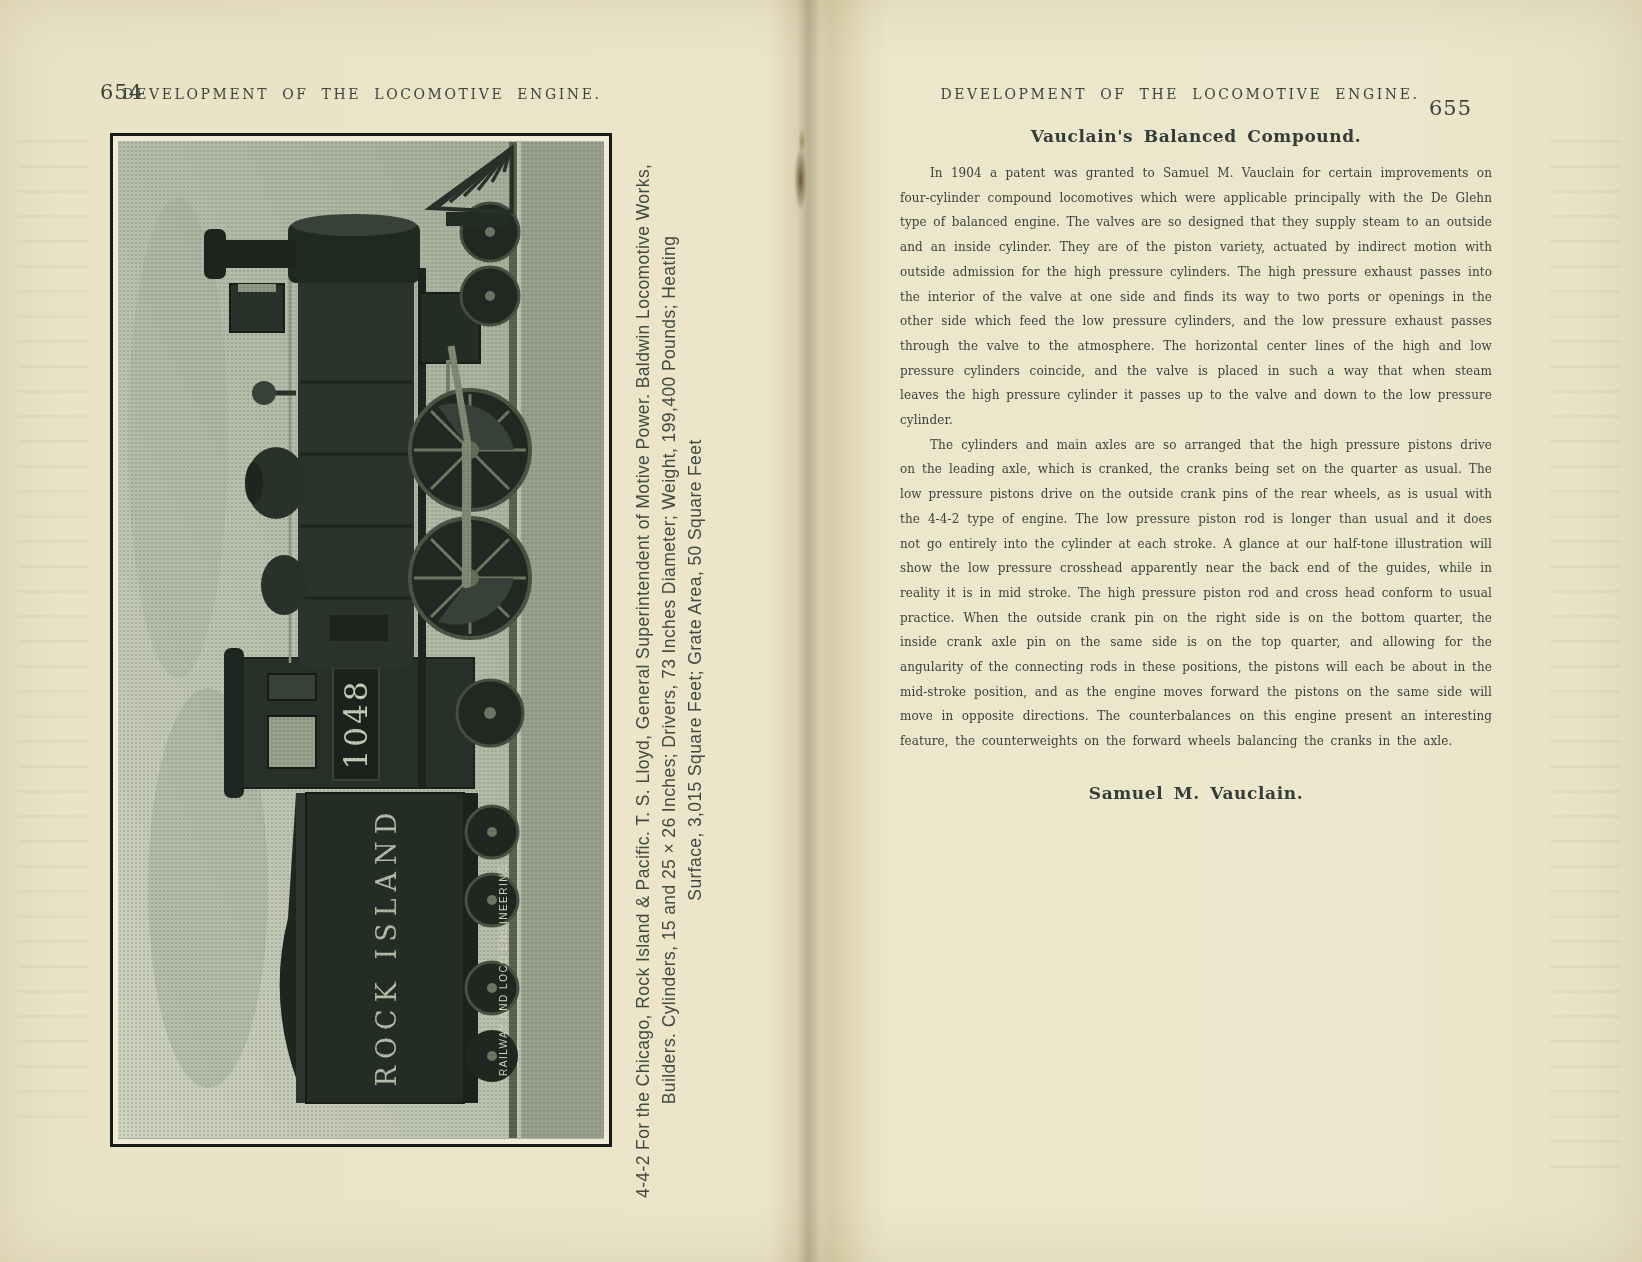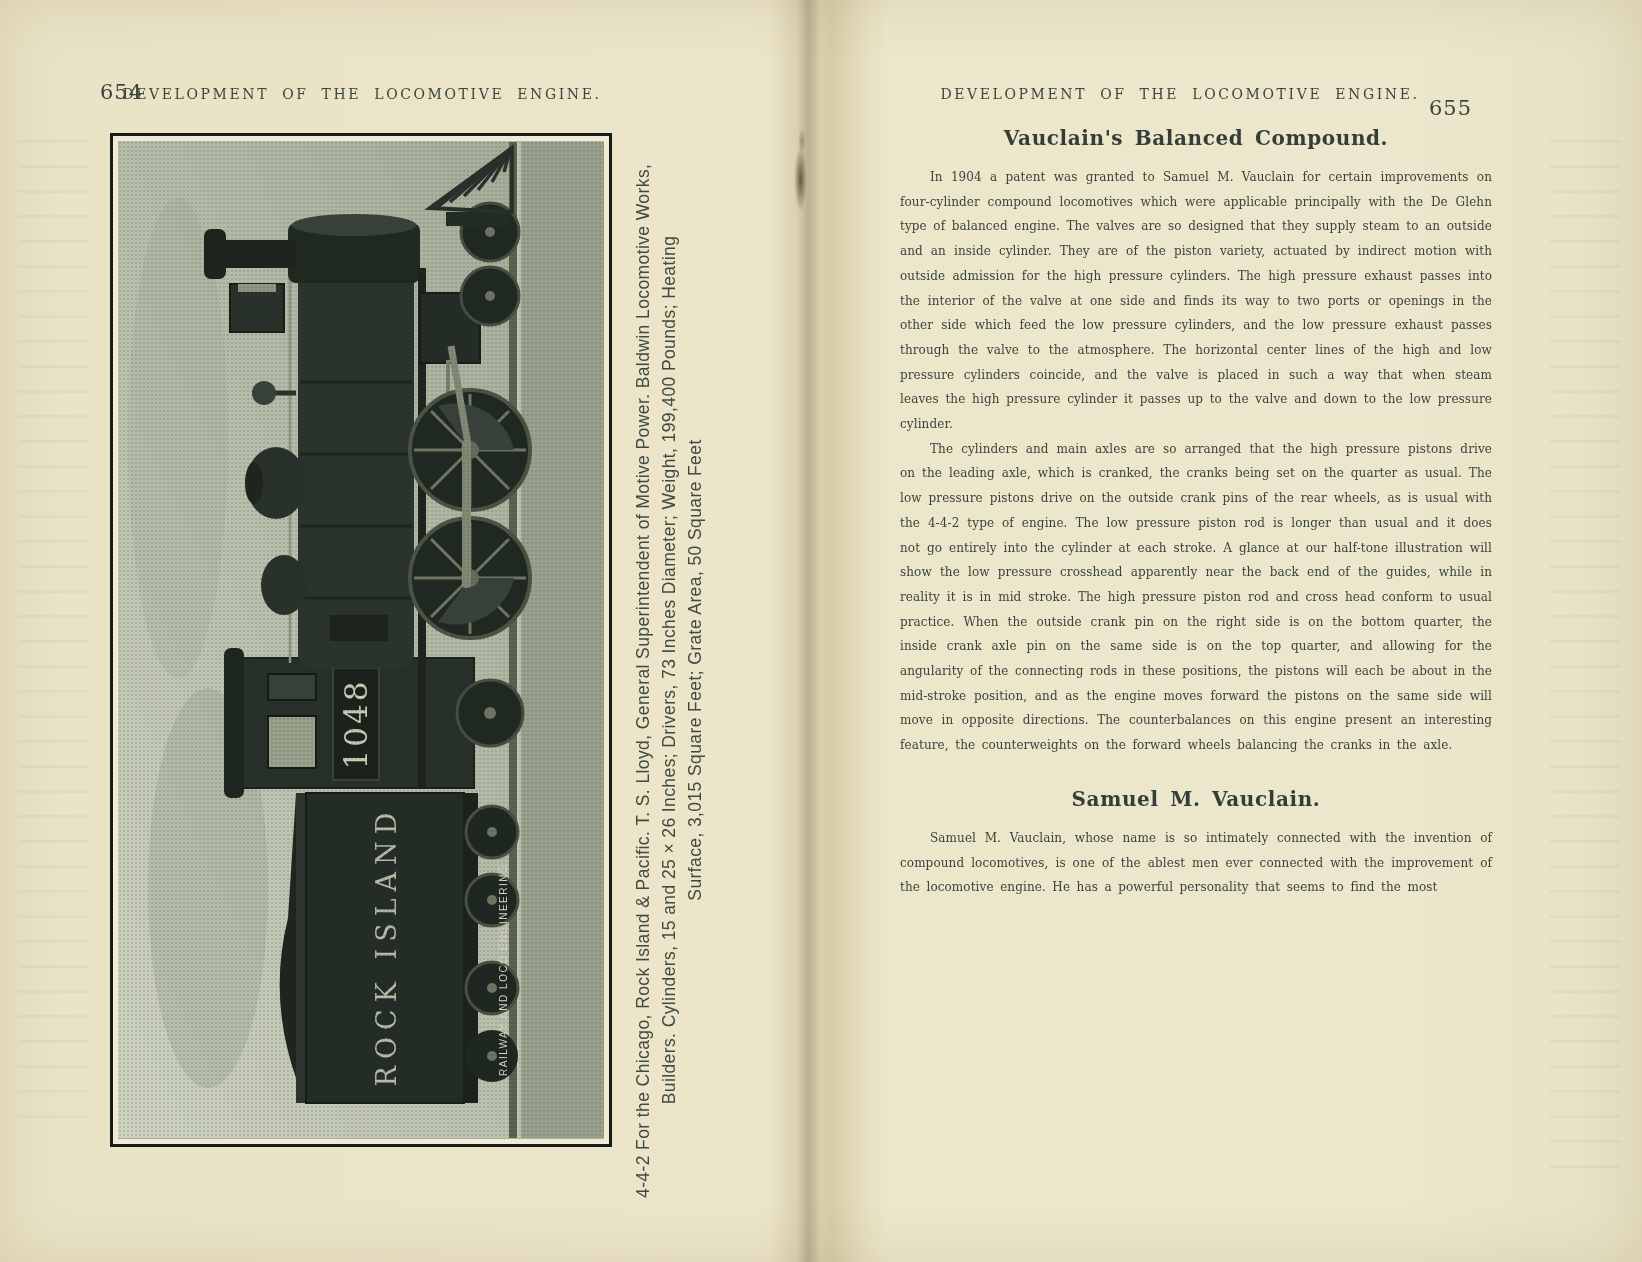--- a/index.html
+++ b/index.html
@@ -38,21 +38,21 @@
 
   
   .caption{position:absolute;left:144px;top:628px;width:1056px;height:84px;
     transform:rotate(-90deg);font-family:"Liberation Sans","DejaVu Sans",sans-serif;
     font-size:17.5px;line-height:26px;color:#404a42;letter-spacing:.4px;}
   .caption .l1{text-align:left;}
   .caption .l2,.caption .l3{text-align:center;}
 
   
   .content{position:absolute;left:900px;top:126px;width:592px;}
-  .heading{font-size:20px;font-weight:bold;text-align:center;letter-spacing:.6px;
+  .heading{font-size:17px;font-weight:bold;text-align:center;letter-spacing:.6px;
     word-spacing:4px;margin:0 0 15px 0;color:#343d37;}
   .heading.second{margin-top:29px;}
   .content p{margin:0;text-align:justify;text-indent:30px;font-size:12px;
     line-height:24.7px;word-spacing:2.6px;letter-spacing:.1px;color:#39423c;}
 
   
   .bleed{position:absolute;pointer-events:none;opacity:.05;background:
     repeating-linear-gradient(180deg,#4a5a48 0 3px,transparent 3px 25px);}
   .bleed-l{left:18px;top:140px;width:70px;height:980px;}
   .bleed-r{left:1550px;top:140px;width:70px;height:1040px;}
@@ -192,16 +192,15 @@
   <div class="gutter-blob2"></div>
 
   <div class="runhead rh-right">DEVELOPMENT OF THE LOCOMOTIVE ENGINE.</div>
   <div class="pagenum pn-right">655</div>
 
   <div class="content">
     <div class="heading">Vauclain's Balanced Compound.</div>
     <p>In 1904 a patent was granted to Samuel M. Vauclain for certain improvements on four-cylinder compound locomotives which were applicable principally with the De Glehn type of balanced engine.  The valves are so designed that they supply steam to an outside and an inside cylinder.  They are of the piston variety, actuated by indirect motion with outside admission for the high pressure cylinders.  The high pressure exhaust passes into the interior of the valve at one side and finds its way to two ports or openings in the other side which feed the low pressure cylinders, and the low pressure exhaust passes through the valve to the atmosphere.  The horizontal center lines of the high and low pressure cylinders coincide, and the valve is placed in such a way that when steam leaves the high pressure cylinder it passes up to the valve and down to the low pressure cylinder.</p>
     <p>The cylinders and main axles are so arranged that the high pressure pistons drive on the leading axle, which is cranked, the cranks being set on the quarter as usual.  The low pressure pistons drive on the outside crank pins of the rear wheels, as is usual with the 4-4-2 type of engine.  The low pressure piston rod is longer than usual and it does not go entirely into the cylinder at each stroke.  A glance at our half-tone illustration will show the low pressure crosshead apparently near the back end of the guides, while in reality it is in mid stroke.  The high pressure piston rod and cross head conform to usual practice.  When the outside crank pin on the right side is on the bottom quarter, the inside crank axle pin on the same side is on the top quarter, and allowing for the angularity of the connecting rods in these positions, the pistons will each be about in the mid-stroke position, and as the engine moves forward the pistons on the same side will move in opposite directions.  The counterbalances on this engine present an interesting feature, the counterweights on the forward wheels balancing the cranks in the axle.</p>
     <div class="heading second">Samuel M. Vauclain.</div>
-    <p>Samuel M. Vauclain, whose name is so intimately connected with the invention of compound locomotives, is one of the ablest men ever connected with the improvement of the locomotive engine.  He has a powerful personality that seems to find the most</p>
   </div>
 
 </div>
 
 </body></html>

